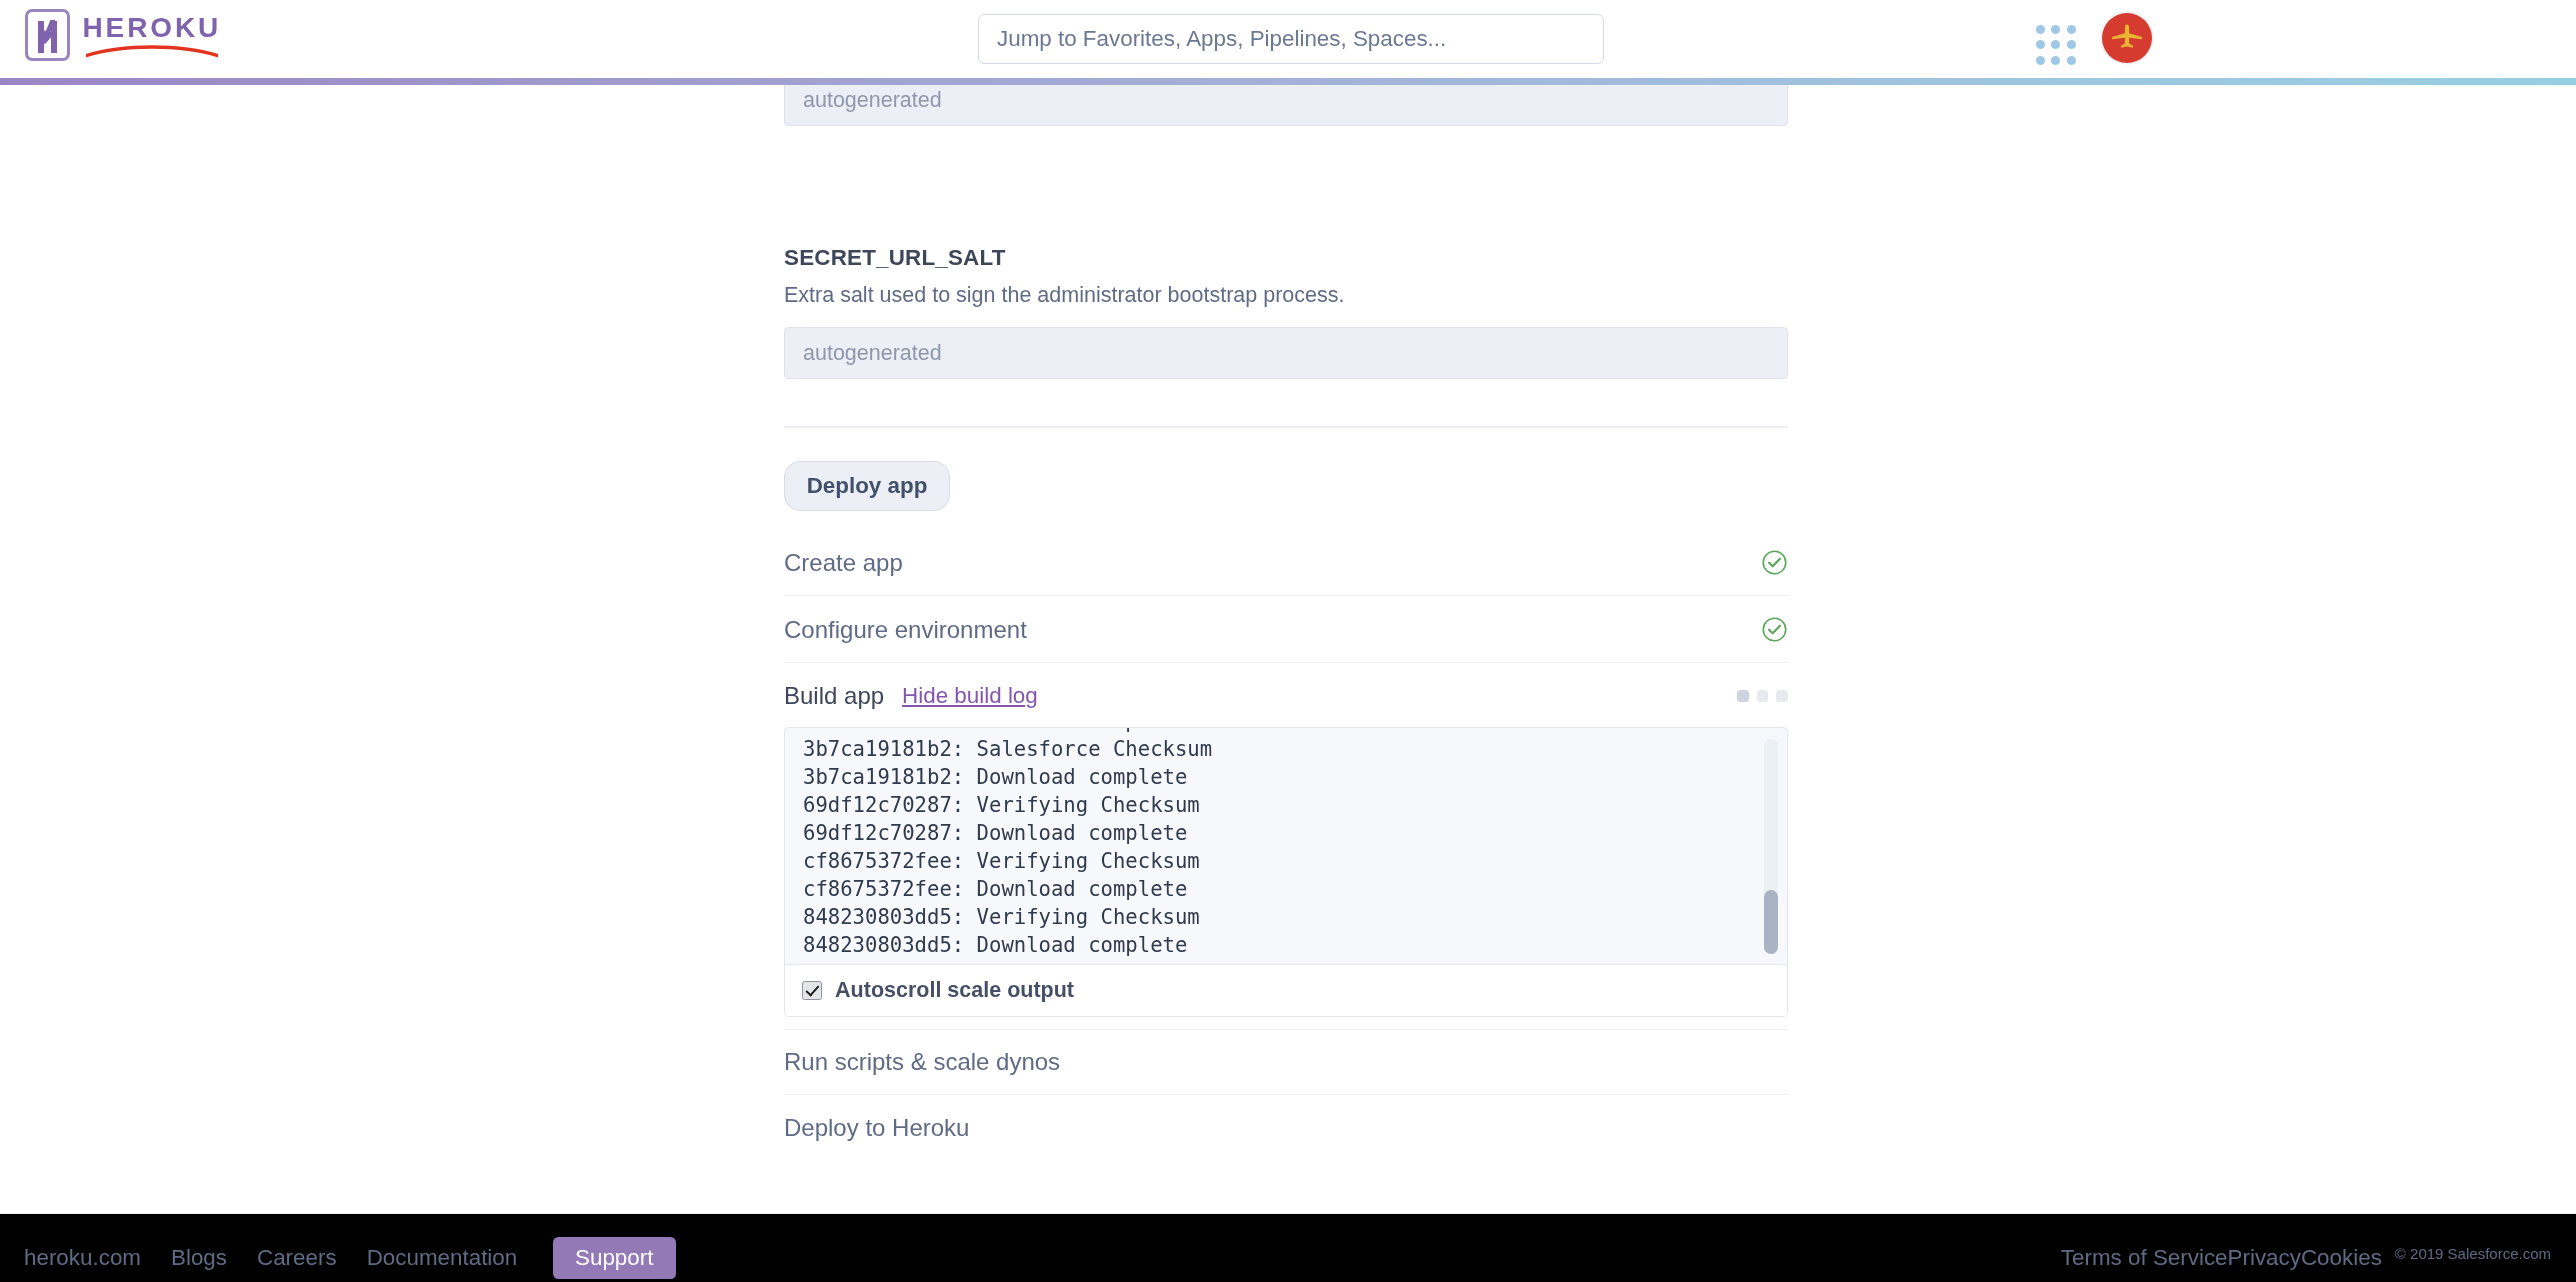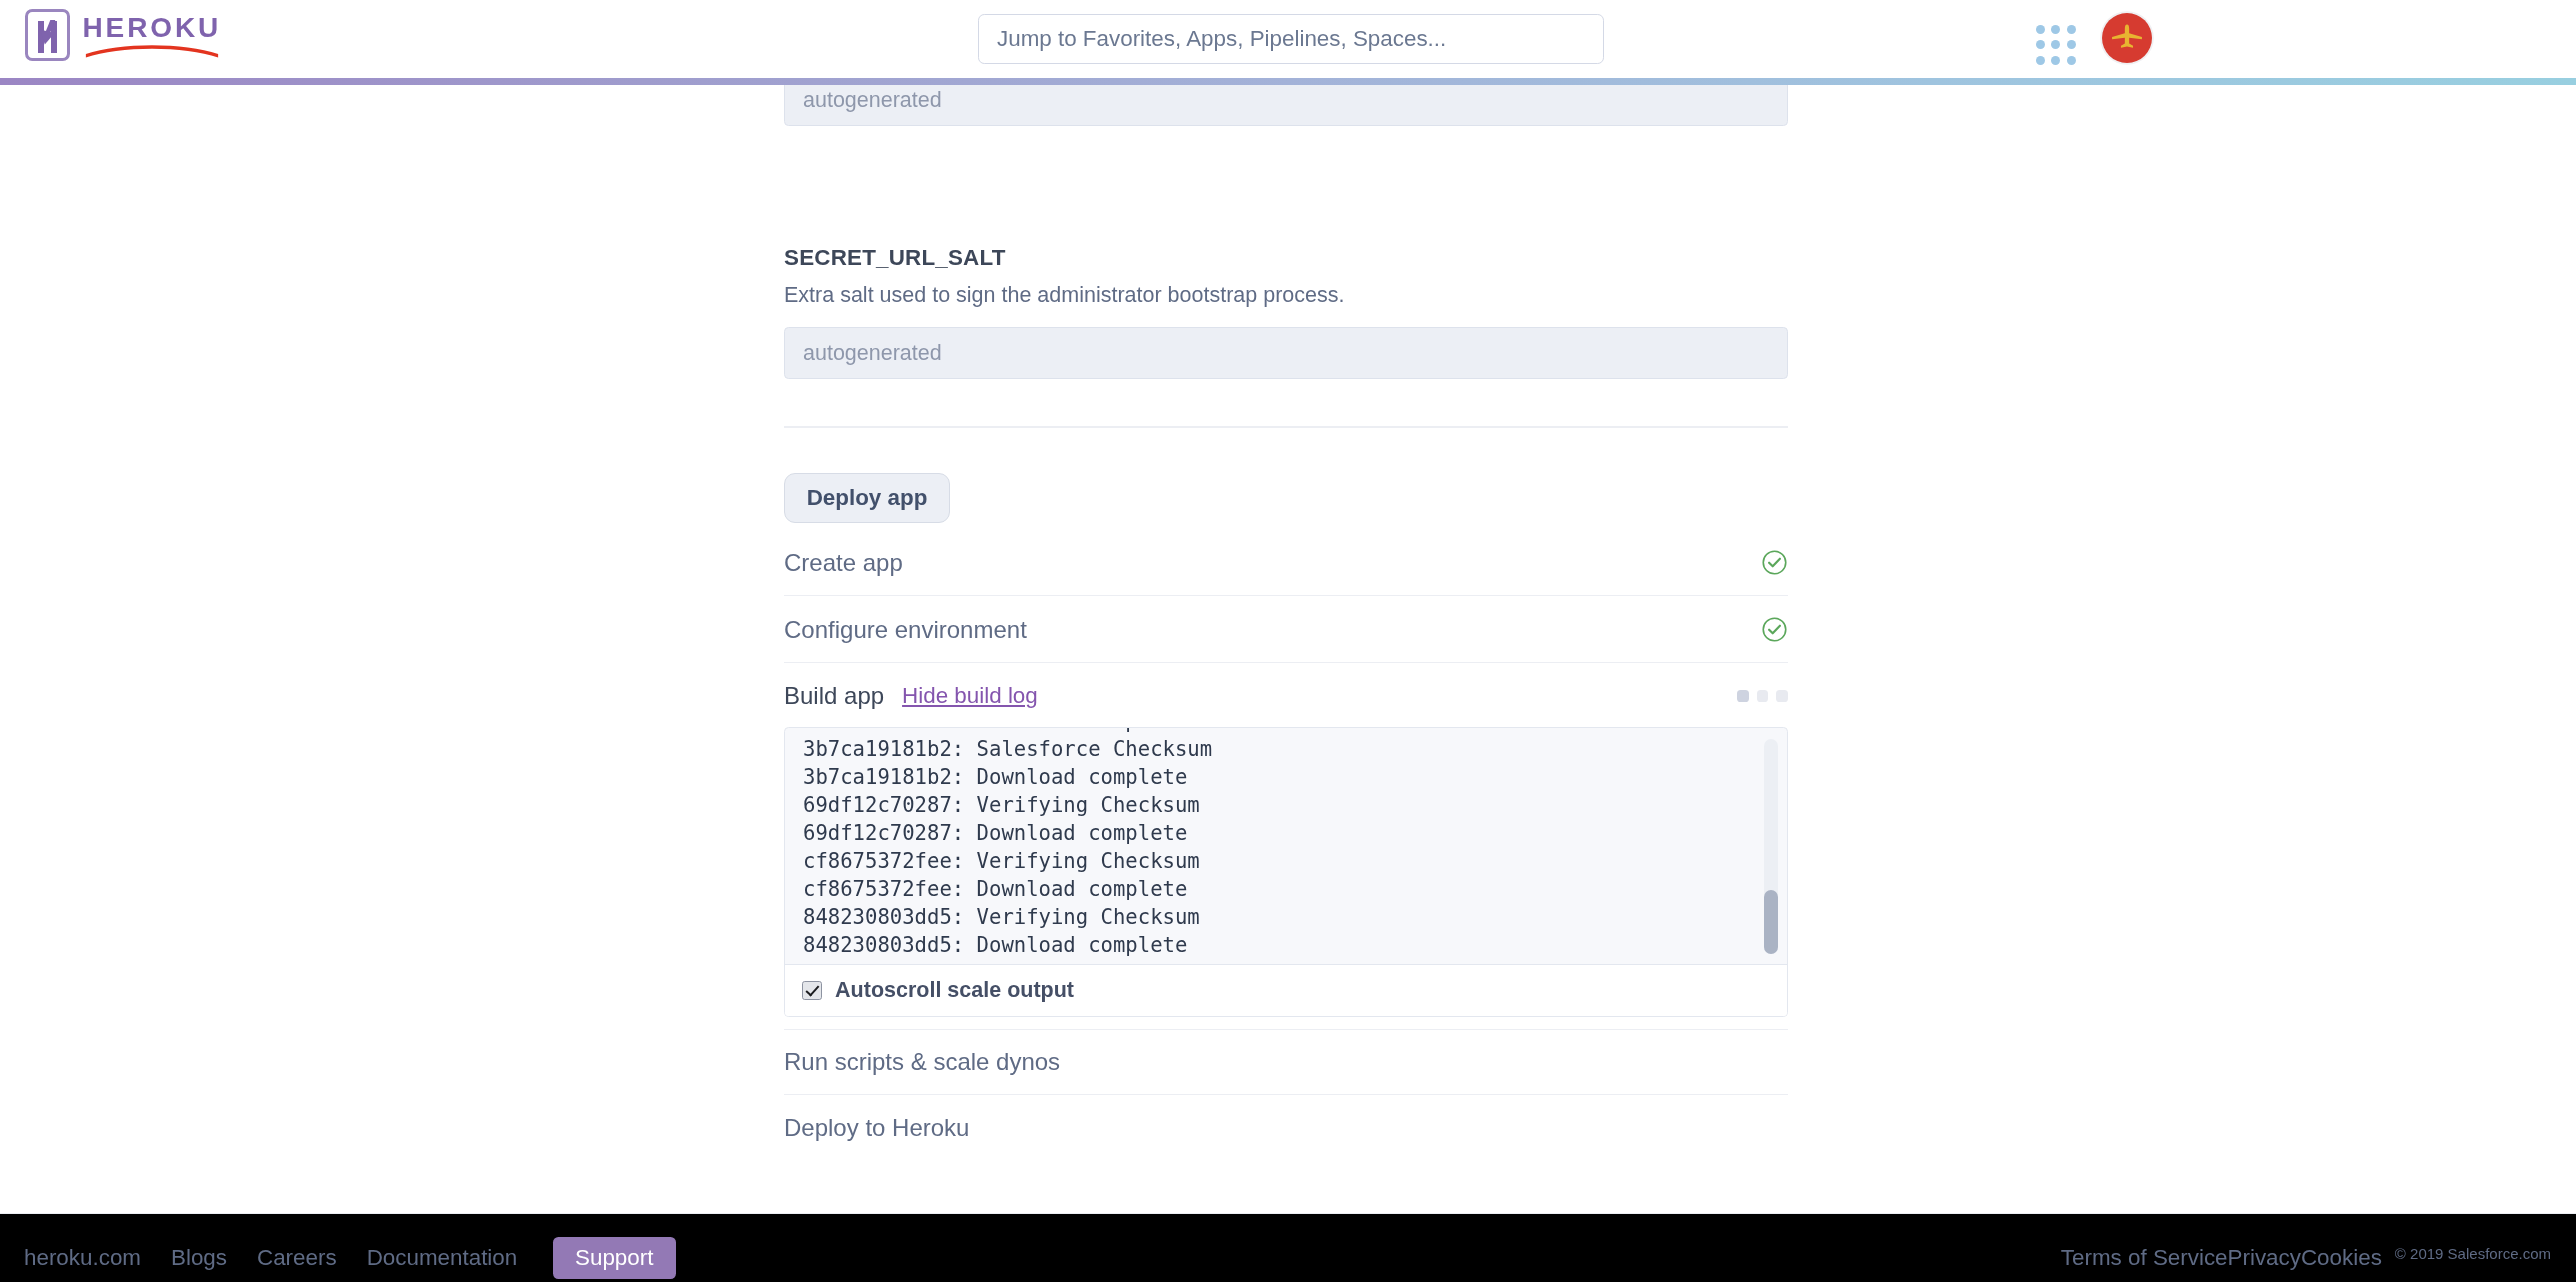--- a/index.html
+++ b/index.html
@@ -205,27 +205,26 @@
   .d-1 { top: 341px; }
 
   .deploy-btn {
     position: absolute;
     left: 0;
     top: 376px;
     width: 166px;
     height: 50px;
     background: #eceff5;
     border: 0.9px solid #d7dce6;
-    border-radius: 11px;
+    border-radius: 16px;
     font-size: 22.4px;
     font-weight: bold;
     color: #42506b;
     font-family: "Liberation Sans", sans-serif;
     cursor: pointer;
-    margin-top: 12px;
   }
 
   .step-row {
     position: absolute;
     left: 0;
     width: 1004px;
     height: 66px;
     display: flex;
     align-items: center;
     border-bottom: 1.8px solid #eceef3;

